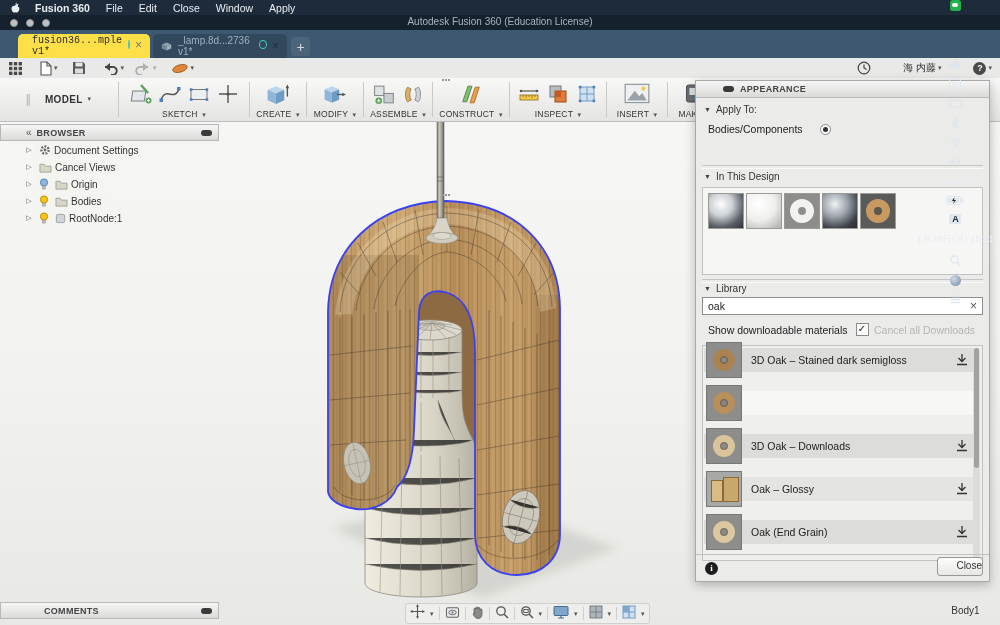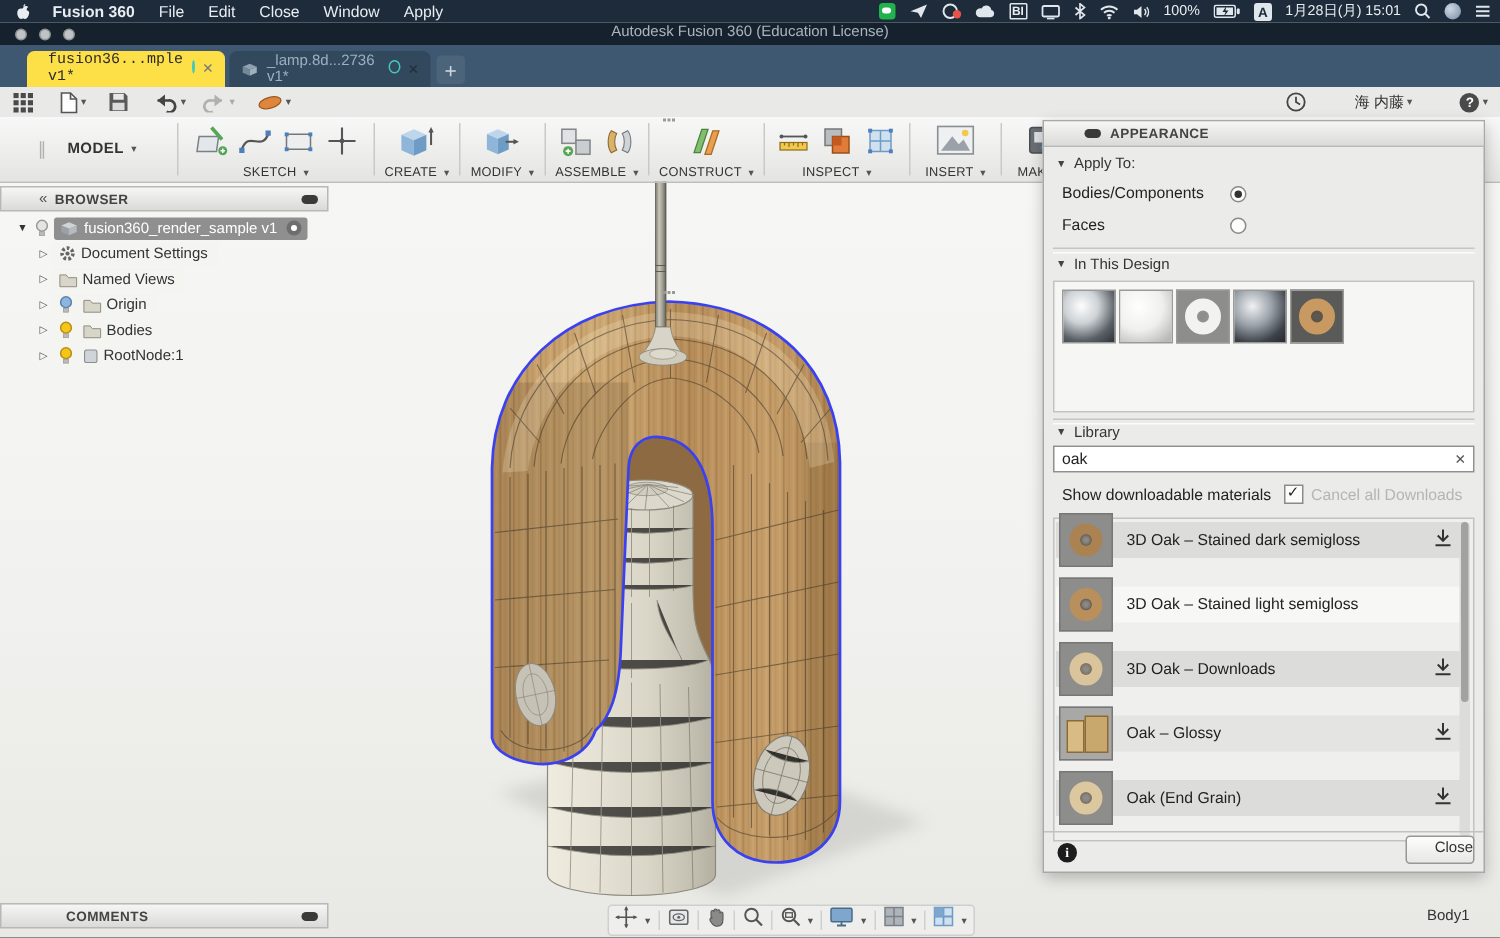--- a/index.html
+++ b/index.html
@@ -4,21 +4,21 @@
 <style>
   html,body{margin:0;padding:0;background:#222;}
   #app{position:relative;width:1000px;height:625px;overflow:hidden;
        font-family:"Liberation Sans","DejaVu Sans",sans-serif;
        -webkit-font-smoothing:antialiased;background:#f2f2f0;}
   
   #menubar{position:absolute;left:0;top:0;width:1000px;height:15px;background:#1d2b3a;
            color:#e8edf2;font-size:10.5px;display:flex;align-items:center;z-index:50;}
   #menubar .mitem{margin-left:16px;}
   #menubar .bold{font-weight:bold;margin-left:14px;}
-  #mb-right{position:absolute;right:6px;top:0;height:15px;display:flex;align-items:center;gap:9px;color:#e8edf2;font-size:9.5px;}
+  #mb-right{position:absolute;right:6px;top:0;height:15px;display:flex;align-items:center;gap:9px;color:#e8edf2;font-size:9.5px;flex-direction:column;}
   .sticon{display:inline-flex;align-items:center;}
   
   #titlebar{position:absolute;left:0;top:15px;width:1000px;height:15px;background:#15222e;z-index:50;}
   .tlight{position:absolute;top:4px;width:8px;height:8px;border-radius:50%;background:#bfc3c6;border:1px solid #8f9396;box-sizing:border-box;}
   #titlebar .ttl{position:absolute;left:0;right:0;top:1px;text-align:center;color:#a9b4bd;font-size:10px;}
   
   #tabbar{position:absolute;left:0;top:30px;width:1000px;height:28px;background:#3e5871;z-index:50;}
   .doctab{position:absolute;top:4px;height:24px;border-radius:5px 5px 0 0;display:flex;align-items:center;padding:0 8px;box-sizing:border-box;font-size:10px;}
   .doctab.active{background:#fde047;color:#2c2c2c;font-family:Liberation Mono, monospace;}
   .doctab.inactive{background:#32495d;color:#9db0c0;}
@@ -567,61 +567,41 @@
       <div class="rlabel"><span>SELECT</span> <span class="caret">▾</span></div>
     </div>
   </div>
 
   <div id="browser">
     <div class="phead">
       <span style="color:#555;font-size:10px;margin-left:4px">«</span>
       <span class="ptitle">BROWSER</span>
       <span class="pgrip"></span>
     </div>
-    <div class="trow" style="margin-top:3px">
-      <span class="tri" style="margin-left:10px;color:#333">▼</span>
-      <span class="treeicon">
-          <svg width="10" height="13" viewBox="0 0 10 13">
-            <circle cx="5" cy="4.5" r="3.6" fill="#e4e4e2" stroke="#999"></circle>
-            <rect x="3.4" y="8.5" width="3.2" height="2.6" fill="#bbb" stroke="#999" stroke-width=".5"></rect>
-          </svg>
-        </span>
-      <span style="display:flex;align-items:center;background:#8f8f8f;border-radius:2px;height:15px;padding:0 4px;color:#fff">
-        <svg width="12" height="11" viewBox="0 0 14 12" style="margin-right:4px">
-            <polygon points="7,1 13,3.5 7,6 1,3.5" fill="#cfd4d8"></polygon>
-            <polygon points="1,3.5 7,6 7,11 1,8.5" fill="#9aa1a8"></polygon>
-            <polygon points="13,3.5 7,6 7,11 13,8.5" fill="#b5bbc1"></polygon>
-          </svg>
-        <span>fusion360_render_sample v1</span>
-        <span style="margin-left:6px;width:10px;height:10px;border-radius:50%;background:#6e6e6e;display:inline-flex;align-items:center;justify-content:center">
-            <span style="width:4px;height:4px;border-radius:50%;background:#fff"></span>
-          </span>
-      </span>
-    </div>
     <div class="trow">
       <span class="tri" style="margin-left:24px">▷</span>
       <span class="bgpill">
         <span class="treeicon">
             <svg width="12" height="12" viewBox="0 0 12 12">
               <circle cx="6" cy="6" r="3.6" fill="none" stroke="#666" stroke-width="2.4" stroke-dasharray="1.8 1.4"></circle>
               <circle cx="6" cy="6" r="1.4" fill="#666"></circle>
             </svg>
           </span>
         <span>Document Settings</span>
       </span>
     </div>
     <div class="trow">
       <span class="tri" style="margin-left:24px">▷</span>
       <span class="bgpill">
         <span class="treeicon">
             <svg width="13" height="11" viewBox="0 0 14 11">
               <path d="M1,2 h4.5 l1.5,2 H13 v6.5 H1 Z" fill="#d8d5c9" stroke="#8f8b7e" stroke-width=".7"></path>
             </svg>
           </span>
-        <span>Named Views</span>
+        <span>Cancel Views</span>
       </span>
     </div>
     <div class="trow">
       <span class="tri" style="margin-left:24px">▷</span>
       <span class="bgpill">
         <span class="treeicon">
             <svg width="10" height="13" viewBox="0 0 10 13">
               <circle cx="5" cy="4.5" r="3.6" fill="#8fb6e0" stroke="#5a82ac"></circle>
               <rect x="3.4" y="8.5" width="3.2" height="2.6" fill="#bbb" stroke="#999" stroke-width=".5"></rect>
             </svg>
@@ -676,24 +656,20 @@
       <span class="ptitle" style="margin-left:0">APPEARANCE</span>
     </div>
     <div class="sechead" style="margin-top:3px">
       <span class="tri2">▼</span>
       <span>Apply To:</span>
     </div>
     <div style="position:absolute;left:12px;top:42px;right:8px;display:flex;align-items:center">
       <span>Bodies/Components</span>
       <span class="radio sel" style="margin-left:auto;margin-right:150px"></span>
     </div>
-    <div style="position:absolute;left:12px;top:63px;right:8px;display:flex;align-items:center">
-      <span>Faces</span>
-      <span class="radio" style="margin-left:auto;margin-right:150px"></span>
-    </div>
     <div class="divid" style="position:absolute;left:0;right:0;top:82px"></div>
     <div class="sechead" style="position:absolute;left:0;top:87px">
       <span class="tri2">▼</span>
       <span>In This Design</span>
     </div>
     <div class="swatchwrap">
       <div class="swatch" style="left:5px;background:#707070">
           <div class="sphere" style="background:radial-gradient(circle at 35% 30%,#fdfdfd,#cdd2d6 35%,#5a6066 70%,#2e3338)"></div>
         </div>
       <div class="swatch" style="left:43px;background:#8d8d8b">
@@ -730,21 +706,20 @@
           </div>
         <span class="matname">3D Oak – Stained dark semigloss</span>
         <span class="dlicon"><svg width="12" height="13" viewBox="0 0 12 13">
               <path d="M6,1 V8 M2.5,5 L6,8.5 L9.5,5 M1,11.5 H11" stroke="#333" stroke-width="1.3" fill="none"></path>
             </svg></span>
       </div>
       <div class="matrow" style="top:45px;background:#f7f7f5">
         <div class="matthumb">
             <div class="donut" style="border:7px solid #b98f5c;box-shadow:inset 0 0 3px #4a3014;width:22px;height:22px;left:6px;top:6px"></div>
           </div>
-        <span class="matname">3D Oak – Stained light semigloss</span>
       </div>
       <div class="matrow" style="top:88px;background:#dcdcda">
         <div class="matthumb">
             <div class="donut" style="border:7px solid #d9c49c;box-shadow:inset 0 0 3px #6a5230;width:22px;height:22px;left:6px;top:6px"></div>
           </div>
         <span class="matname">3D Oak – Downloads</span>
         <span class="dlicon"><svg width="12" height="13" viewBox="0 0 12 13">
               <path d="M6,1 V8 M2.5,5 L6,8.5 L9.5,5 M1,11.5 H11" stroke="#333" stroke-width="1.3" fill="none"></path>
             </svg></span>
       </div>

